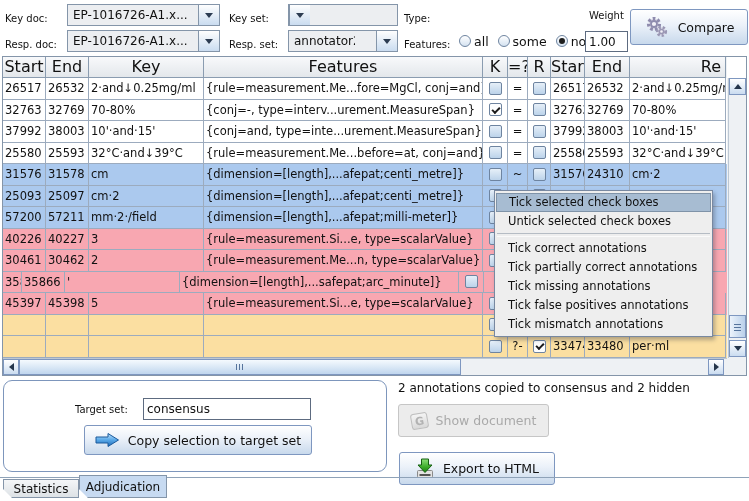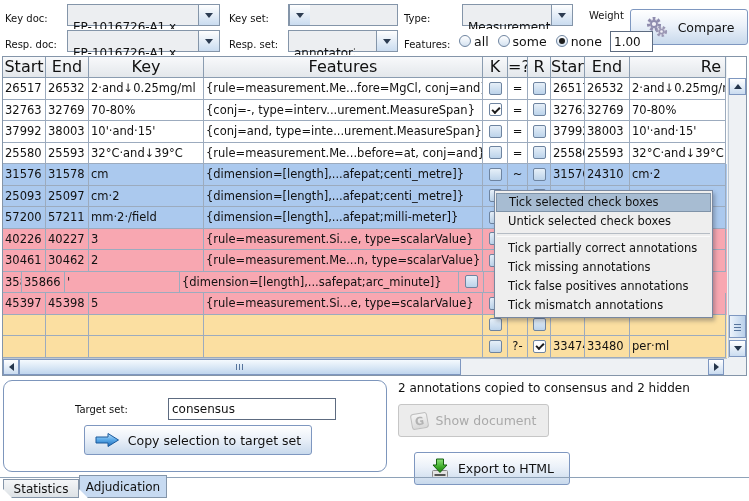--- a/index.html
+++ b/index.html
@@ -3,41 +3,41 @@
 <meta charset="utf-8">
 <style>
   html,body{margin:0;padding:0;background:#ffffff;}
   .app{position:relative;width:749px;height:501px;overflow:hidden;background:#ffffff;
        font-family:"DejaVu Sans","Liberation Sans",sans-serif;color:#111;}
   .lbl{position:absolute;font-size:10px;line-height:14px;white-space:nowrap;}
 
   
   .combo{position:absolute;height:22px;box-sizing:border-box;border:1px solid #8495a9;
          background:#eceef1;display:flex;align-items:stretch;}
-  .combo-text{flex:1;font-size:12px;line-height:20px;padding:12px 5px;white-space:nowrap;overflow:hidden;}
+  .combo-text{flex:1;font-size:12px;line-height:20px;padding:0 5px;white-space:nowrap;overflow:hidden;}
   .combo-arr{width:20px;border-left:1px solid #8495a9;background:linear-gradient(#fefefe,#cadcf0);
              display:flex;align-items:center;justify-content:center;}
   .combo-arr::after{content:"";border-left:4px solid transparent;border-right:4px solid transparent;
              border-top:5px solid #2c3c52;}
 
   
   .btn{position:absolute;box-sizing:border-box;border:1px solid #7e97c0;border-radius:3px;
        background:linear-gradient(#ffffff,#ebf1f9 45%,#c8d9ec);display:flex;align-items:center;
        justify-content:center;font-size:12.5px;gap:8px;color:#111;cursor:default;}
   .btn.disabled{background:#ececec;border-color:#c6c6c6;color:#a9a9a9;}
 
   
   .radio-row{position:absolute;display:flex;align-items:center;height:22px;font-size:12.5px;}
   .radio{width:12px;height:12px;border-radius:50%;box-sizing:border-box;border:1px solid #6e84a0;
          background:linear-gradient(#ffffff,#d4e2f0);position:relative;margin-right:3px;}
   .radio.sel::after{content:"";position:absolute;left:2px;top:2px;width:6px;height:6px;border-radius:50%;background:#1d1d1d;}
   .rgap{width:9px;}
 
   .field{position:absolute;box-sizing:border-box;border:1px solid #5d6b80;background:#fff;
-         font-size:12px;padding:0 3px;font-family:inherit;color:#111;margin-left:25px;}
+         font-size:12px;padding:0 3px;font-family:inherit;color:#111;}
 
   
   .scrollpane{position:absolute;left:2px;top:56px;width:745px;height:320px;box-sizing:border-box;
               border:1px solid #8495a9;background:#eef1f4;}
   .thead{position:absolute;left:0;top:0;width:724px;height:21px;display:flex;}
   .th{box-sizing:border-box;border-right:1px solid #8a9cb0;border-bottom:1px solid #8a9cb0;
       background:linear-gradient(#f8f9fb,#e3e7eb);font-size:16px;line-height:19px;text-align:center;
       white-space:nowrap;overflow:hidden;}
   .th.right{text-align:right;padding-right:4px;}
   .thead-fill{position:absolute;left:724px;top:0;width:19px;height:21px;background:#fff;}
@@ -108,24 +108,20 @@
   <span class="lbl" style="left:5px;top:12px;">Key doc:</span>
   <div class="combo" style="left:67px;top:4px;width:153px;">
     <span class="combo-text">EP-1016726-A1.x...</span>
     <span class="combo-arr"></span>
   </div>
   <span class="lbl" style="left:229px;top:12px;">Key set:</span>
   <div class="combo" style="left:288px;top:4px;width:110px;">
     <span class="combo-arr"></span>
   </div>
   <span class="lbl" style="left:404px;top:12px;">Type:</span>
-  <div class="combo" style="left:462px;top:4px;width:111px;">
-    <span class="combo-text">Measurement</span>
-    <span class="combo-arr"></span>
-  </div>
   <span class="lbl" style="left:589px;top:9px;">Weight</span>
   <div class="btn" style="left:630px;top:9px;width:118px;height:36px;">
     <svg width="26" height="25" viewBox="0 0 26 25">
       <circle cx="10" cy="9" r="5.5" fill="#d9d7e6" stroke="#8f8cae" stroke-width="3.2" stroke-dasharray="2.6 2.2"></circle>
       <circle cx="10" cy="9" r="3" fill="#f2f1f7" stroke="#8f8cae" stroke-width="1.8"></circle>
       <circle cx="17.5" cy="16.5" r="4.2" fill="#d9d7e6" stroke="#9a97b4" stroke-width="2.8" stroke-dasharray="2.2 1.9"></circle>
       <circle cx="17.5" cy="16.5" r="2.1" fill="#f2f1f7" stroke="#9a97b4" stroke-width="1.5"></circle>
     </svg>
     <span>Compare</span>
   </div>
@@ -388,20 +384,21 @@
       <span class="hthumb"></span>
       <span class="sbtn tri-right" style="left:705px;top:0;width:16px;height:16px;"></span>
     </div>
     <div class="corner"></div>
   </div>
 
   <div class="menu" id="ctxmenu">
       <div class="menu-item hl">Tick selected check boxes</div>
       <div class="menu-item">Untick selected check boxes</div>
       <div class="menu-sep"></div>
+      <div class="menu-item">Tick correct annotations</div>
       <div class="menu-item">Tick partially correct annotations</div>
       <div class="menu-item">Tick missing annotations</div>
       <div class="menu-item">Tick false positives annotations</div>
       <div class="menu-item">Tick mismatch annotations</div>
     </div>
 
   <div class="panel"></div>
   <span class="lbl" style="left:75px;top:403px;">Target set:</span>
   <input class="field" style="left: 143px; top: 398px; width: 168px; height: 22px;" value="consensus">
   <div class="btn" style="left:84px;top:425px;width:228px;height:30px;">
@@ -416,21 +413,21 @@
       <path d="M1 5 L13 5 L13 1.5 L23.5 8 L13 14.5 L13 11 L1 11 Z" fill="url(#ag)" stroke="#1a5a9c" stroke-width="1"></path>
     </svg>
     <span>Copy selection to target set</span>
   </div>
 
   <span class="status">2 annotations copied to consensus and 2 hidden</span>
   <div class="btn disabled" style="left:398px;top:404px;width:151px;height:33px;">
     <span class="gdoc">G</span>
     <span>Show document</span>
   </div>
-  <div class="btn" style="left:414px;top:452px;width:156px;height:33px;">
+  <div class="btn" style="left:399px;top:452px;width:156px;height:33px;">
     <svg width="20" height="21" viewBox="0 0 20 21">
       <defs>
           <linearGradient id="gg" x1="0" y1="0" x2="0" y2="1">
         <stop offset="0" stop-color="#8ee07a"></stop>
             <stop offset="0.6" stop-color="#3aab28"></stop>
             <stop offset="1" stop-color="#1e7d12"></stop>
       </linearGradient>
         </defs>
       <rect x="2.5" y="12.5" width="15" height="7" rx="1" fill="#e3e3e3" stroke="#8a8a8a"></rect>
       <rect x="4.5" y="16" width="11" height="2" fill="#555"></rect>

